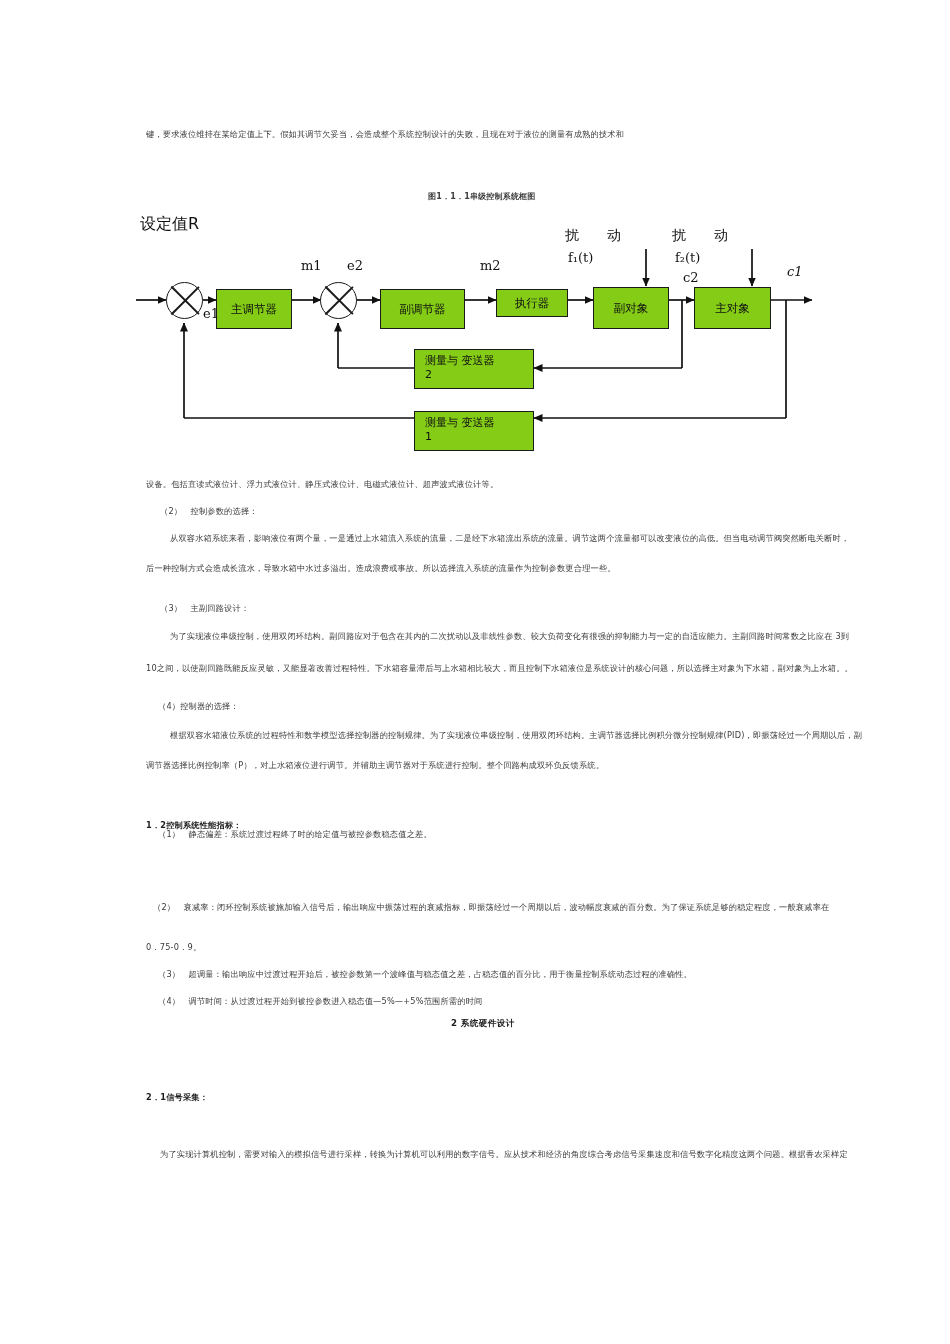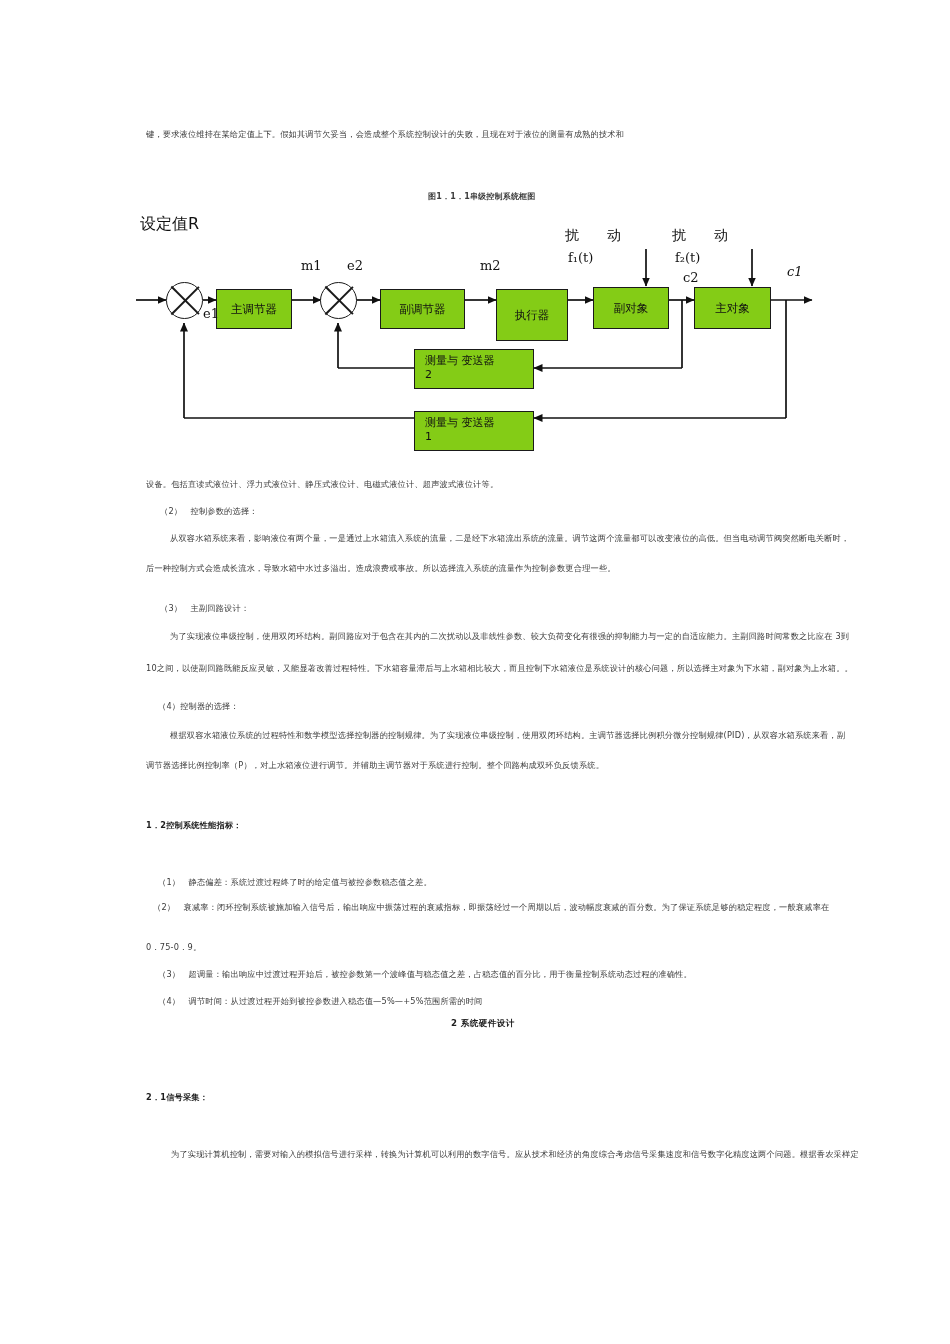--- a/index.html
+++ b/index.html
@@ -158,21 +158,21 @@
       </g>
     </svg>
 
     <div class="sum" style="left:166px; top:282px; width:37px; height:37px;"></div>
     <div class="sum" style="left:320px; top:282px; width:37px; height:37px;"></div>
 
     <div class="blk" style="left:216px; top:289px; width:76px; height:40px;">主调节器</div>
 
     <div class="blk" style="left:380px; top:289px; width:85px; height:40px;">副调节器</div>
 
-    <div class="blk" style="left:496px; top:289px; width:72px; height:52px;">执行器</div>
+    <div class="blk" style="left:496px; top:289px; width:72px; height:28px;">执行器</div>
 
     <div class="blk" style="left:593px; top:287px; width:76px; height:42px;">副对象</div>
 
     <div class="blk" style="left:694px; top:287px; width:77px; height:42px;">主对象</div>
 
     <div class="blk twoline" style="left:414px; top:349px; width:120px; height:40px; font-size:11px;">
       <div>测量与 变送器</div>
       <div>2</div>
     </div>
 
@@ -204,34 +204,34 @@
   <div class="para" style="left:170px; top:532px;">从双容水箱系统来看，影响液位有两个量，一是通过上水箱流入系统的流量，二是经下水箱流出系统的流量。调节这两个流量都可以改变液位的高低。但当电动调节阀突然断电关断时，</div>
   <div class="para" style="left:146px; top:562px;">后一种控制方式会造成长流水，导致水箱中水过多溢出。造成浪费或事故。所以选择流入系统的流量作为控制参数更合理一些。</div>
 
   <div class="para" style="left:160px; top:602px;">（3）　主副回路设计：</div>
 
   <div class="para" style="left:170px; top:630px;">为了实现液位串级控制，使用双闭环结构。副回路应对于包含在其内的二次扰动以及非线性参数、较大负荷变化有很强的抑制能力与一定的自适应能力。主副回路时间常数之比应在 3到</div>
   <div class="para" style="left:146px; top:662px;">10之间，以使副回路既能反应灵敏，又能显著改善过程特性。下水箱容量滞后与上水箱相比较大，而且控制下水箱液位是系统设计的核心问题，所以选择主对象为下水箱，副对象为上水箱。。</div>
 
   <div class="para" style="left:158px; top:700px;">（4）控制器的选择：</div>
 
-  <div class="para" style="left:170px; top:729px;">根据双容水箱液位系统的过程特性和数学模型选择控制器的控制规律。为了实现液位串级控制，使用双闭环结构。主调节器选择比例积分微分控制规律(PID)，从双容水箱系统来看，副</div>
+  <div class="para" style="left:170px; top:729px;">根据双容水箱液位系统的过程特性和数学模型选择控制器的控制规律。为了实现液位串级控制，使用双闭环结构。主调节器选择比例积分微分控制规律(PID)，即振荡经过一个周期以后，副</div>
   <div class="para" style="left:146px; top:759px;">调节器选择比例控制率（P），对上水箱液位进行调节。并辅助主调节器对于系统进行控制。整个回路构成双环负反馈系统。</div>
 
   <div class="para bold" style="left:146px; top:819px;">1．2控制系统性能指标：</div>
 
-  <div class="para" style="left:158px; top:876px;text-align:center;">（1）　静态偏差：系统过渡过程终了时的给定值与被控参数稳态值之差。</div>
+  <div class="para" style="left:158px; top:828px;text-align:center;">（1）　静态偏差：系统过渡过程终了时的给定值与被控参数稳态值之差。</div>
 
   <div class="para" style="left:153px; top:901px;">（2）　衰减率：闭环控制系统被施加输入信号后，输出响应中振荡过程的衰减指标，即振荡经过一个周期以后，波动幅度衰减的百分数。为了保证系统足够的稳定程度，一般衰减率在</div>
 
   <div class="para" style="left:146px; top:941px;">0．75-0．9。</div>
 
   <div class="para" style="left:158px; top:968px;">（3）　超调量：输出响应中过渡过程开始后，被控参数第一个波峰值与稳态值之差，占稳态值的百分比，用于衡量控制系统动态过程的准确性。</div>
 
   <div class="para" style="left:158px; top:995px;">（4）　调节时间：从过渡过程开始到被控参数进入稳态值—5%—+5%范围所需的时间</div>
 
   <div class="center-head" style="left:451px; top:1018px;">2 系统硬件设计</div>
 
   <div class="para bold" style="left:146px; top:1091px;">2．1信号采集：</div>
 
-  <div class="para" style="left:171px; top:1148px;">为了实现计算机控制，需要对输入的模拟信号进行采样，转换为计算机可以利用的数字信号。应从技术和经济的角度综合考虑信号采集速度和信号数字化精度这两个问题。根据香农采样定</div>
+  <div class="para" style="left:160px; top:1148px;">为了实现计算机控制，需要对输入的模拟信号进行采样，转换为计算机可以利用的数字信号。应从技术和经济的角度综合考虑信号采集速度和信号数字化精度这两个问题。根据香农采样定</div>
 
 </div>
 
 </body></html>

